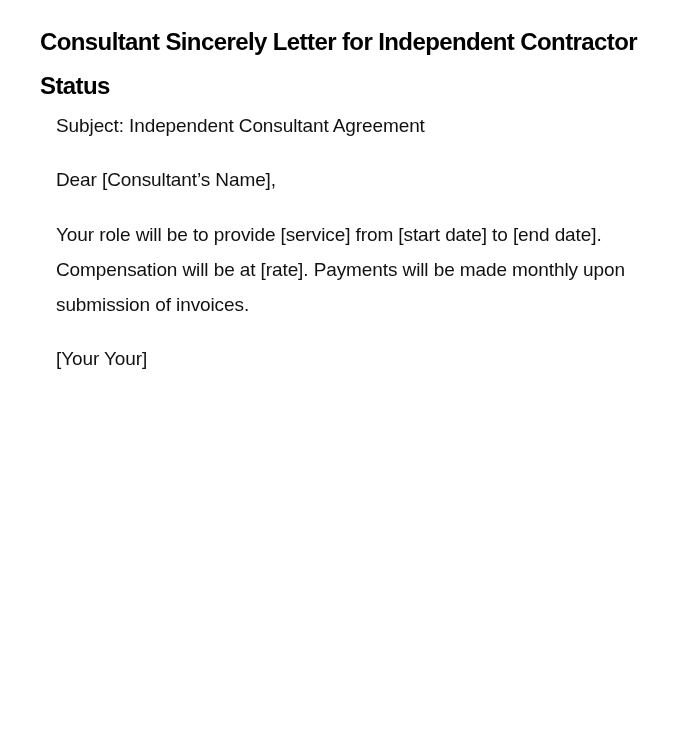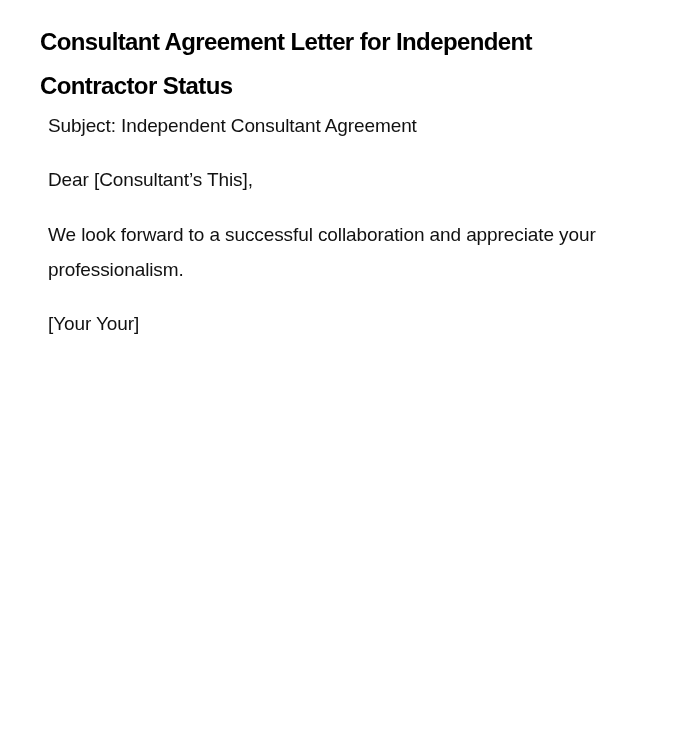--- a/index.html
+++ b/index.html
@@ -26,34 +26,34 @@
       font-weight: bold;
       font-size: 24px;
       line-height: 44px;
       letter-spacing: -0.6px;
       margin: 0 0 0 0;
       color: #000000;
     }
     .para {
       font-size: 19px;
       line-height: 35.3px;
-      margin: 8px;
+      margin: 16px;
       letter-spacing: -0.1px;
       color: #111111;
     }
     .subject { margin-top: 0px; }
     .salutation { margin-top: 19px; }
     .body-p1 { margin-top: 19px; }
     .body-p2 { margin-top: 19px; }
     .body-p3 { margin-top: 19px; }
     .closing { margin-top: 19px; }
     .signature { margin-top: 19px; }
   </style>
 </head>
 <body>
 
 <div class="page">
-  <h1 class="title">Consultant Agreement Letter for Independent Contractor Status</h1>
+  <h1 class="title">Consultant Sincerely Letter for Independent Contractor Status</h1>
   <p class="para subject">Subject: Independent Consultant Agreement</p>
-  <p class="para salutation">Dear [Consultant’s This],</p>
-  <p class="para body-p3">We look forward to a successful collaboration and appreciate your professionalism.</p>
+  <p class="para salutation">Dear [Consultant’s Name],</p>
+  <p class="para body-p2">Your role will be to provide [service] from [start date] to [end date]. Compensation will be at [rate]. Payments will be made monthly upon submission of invoices.</p>
   <p class="para signature">[Your Your]</p>
 </div>
 
 </body></html>

